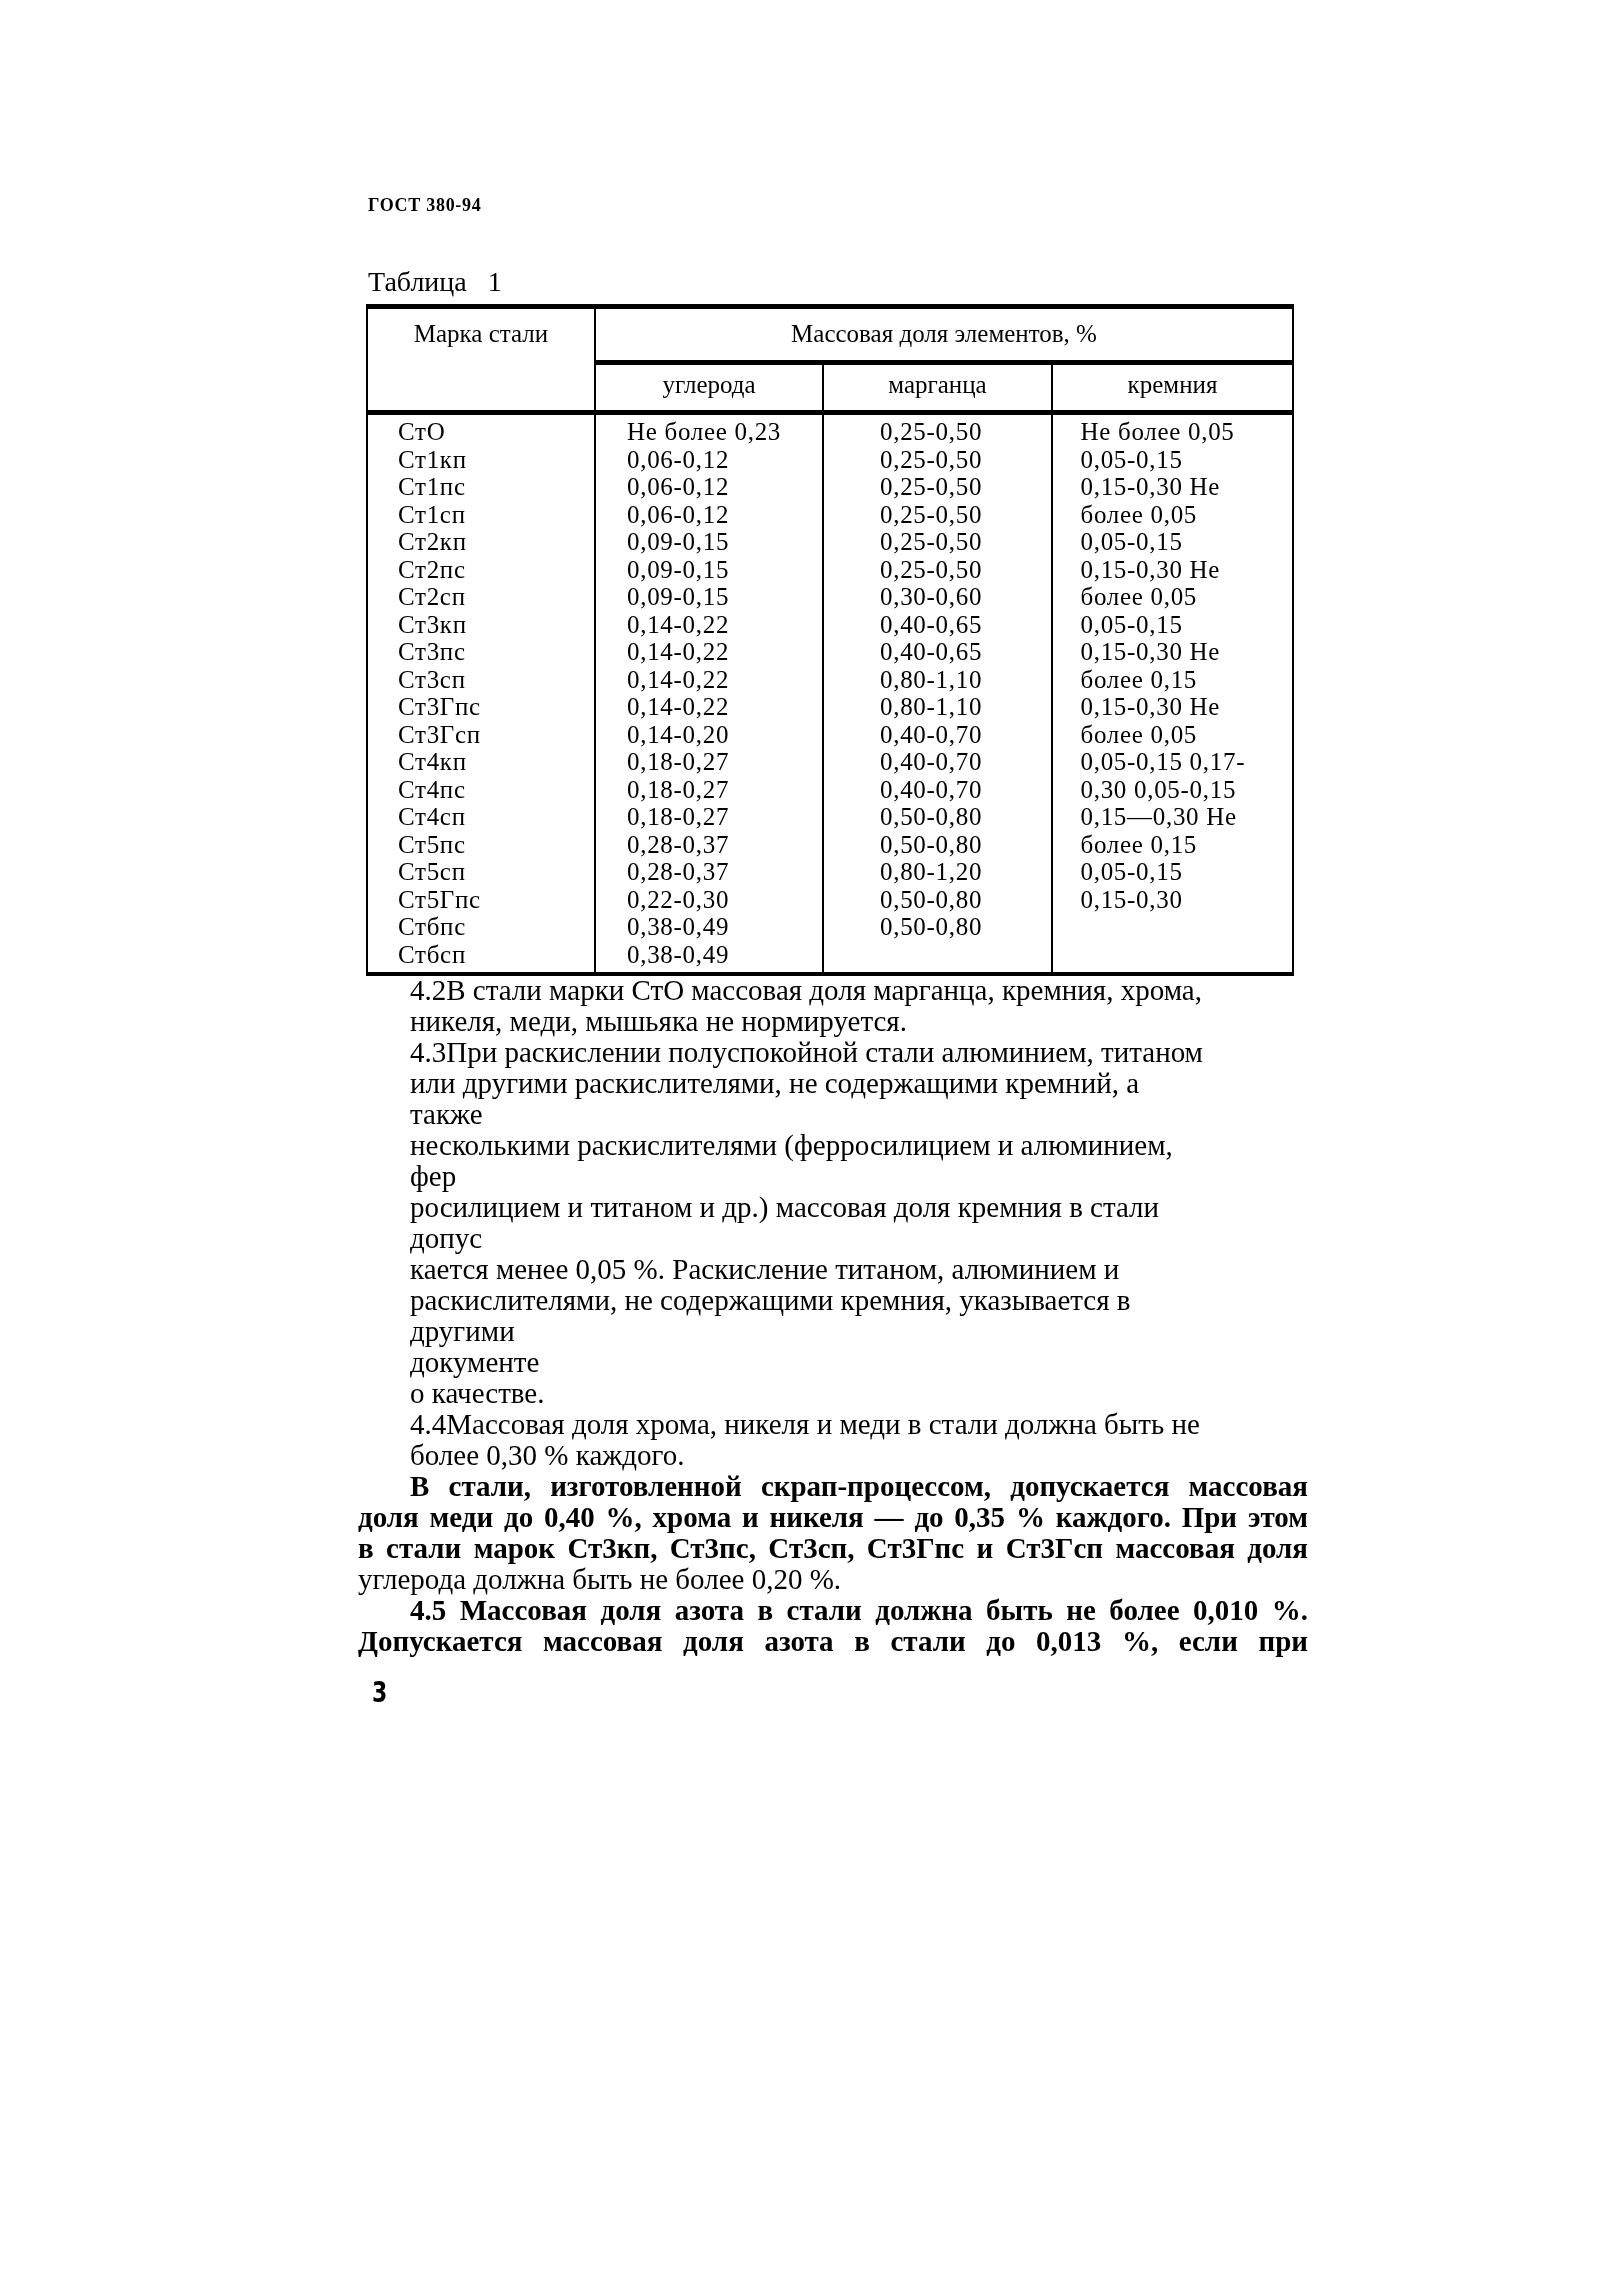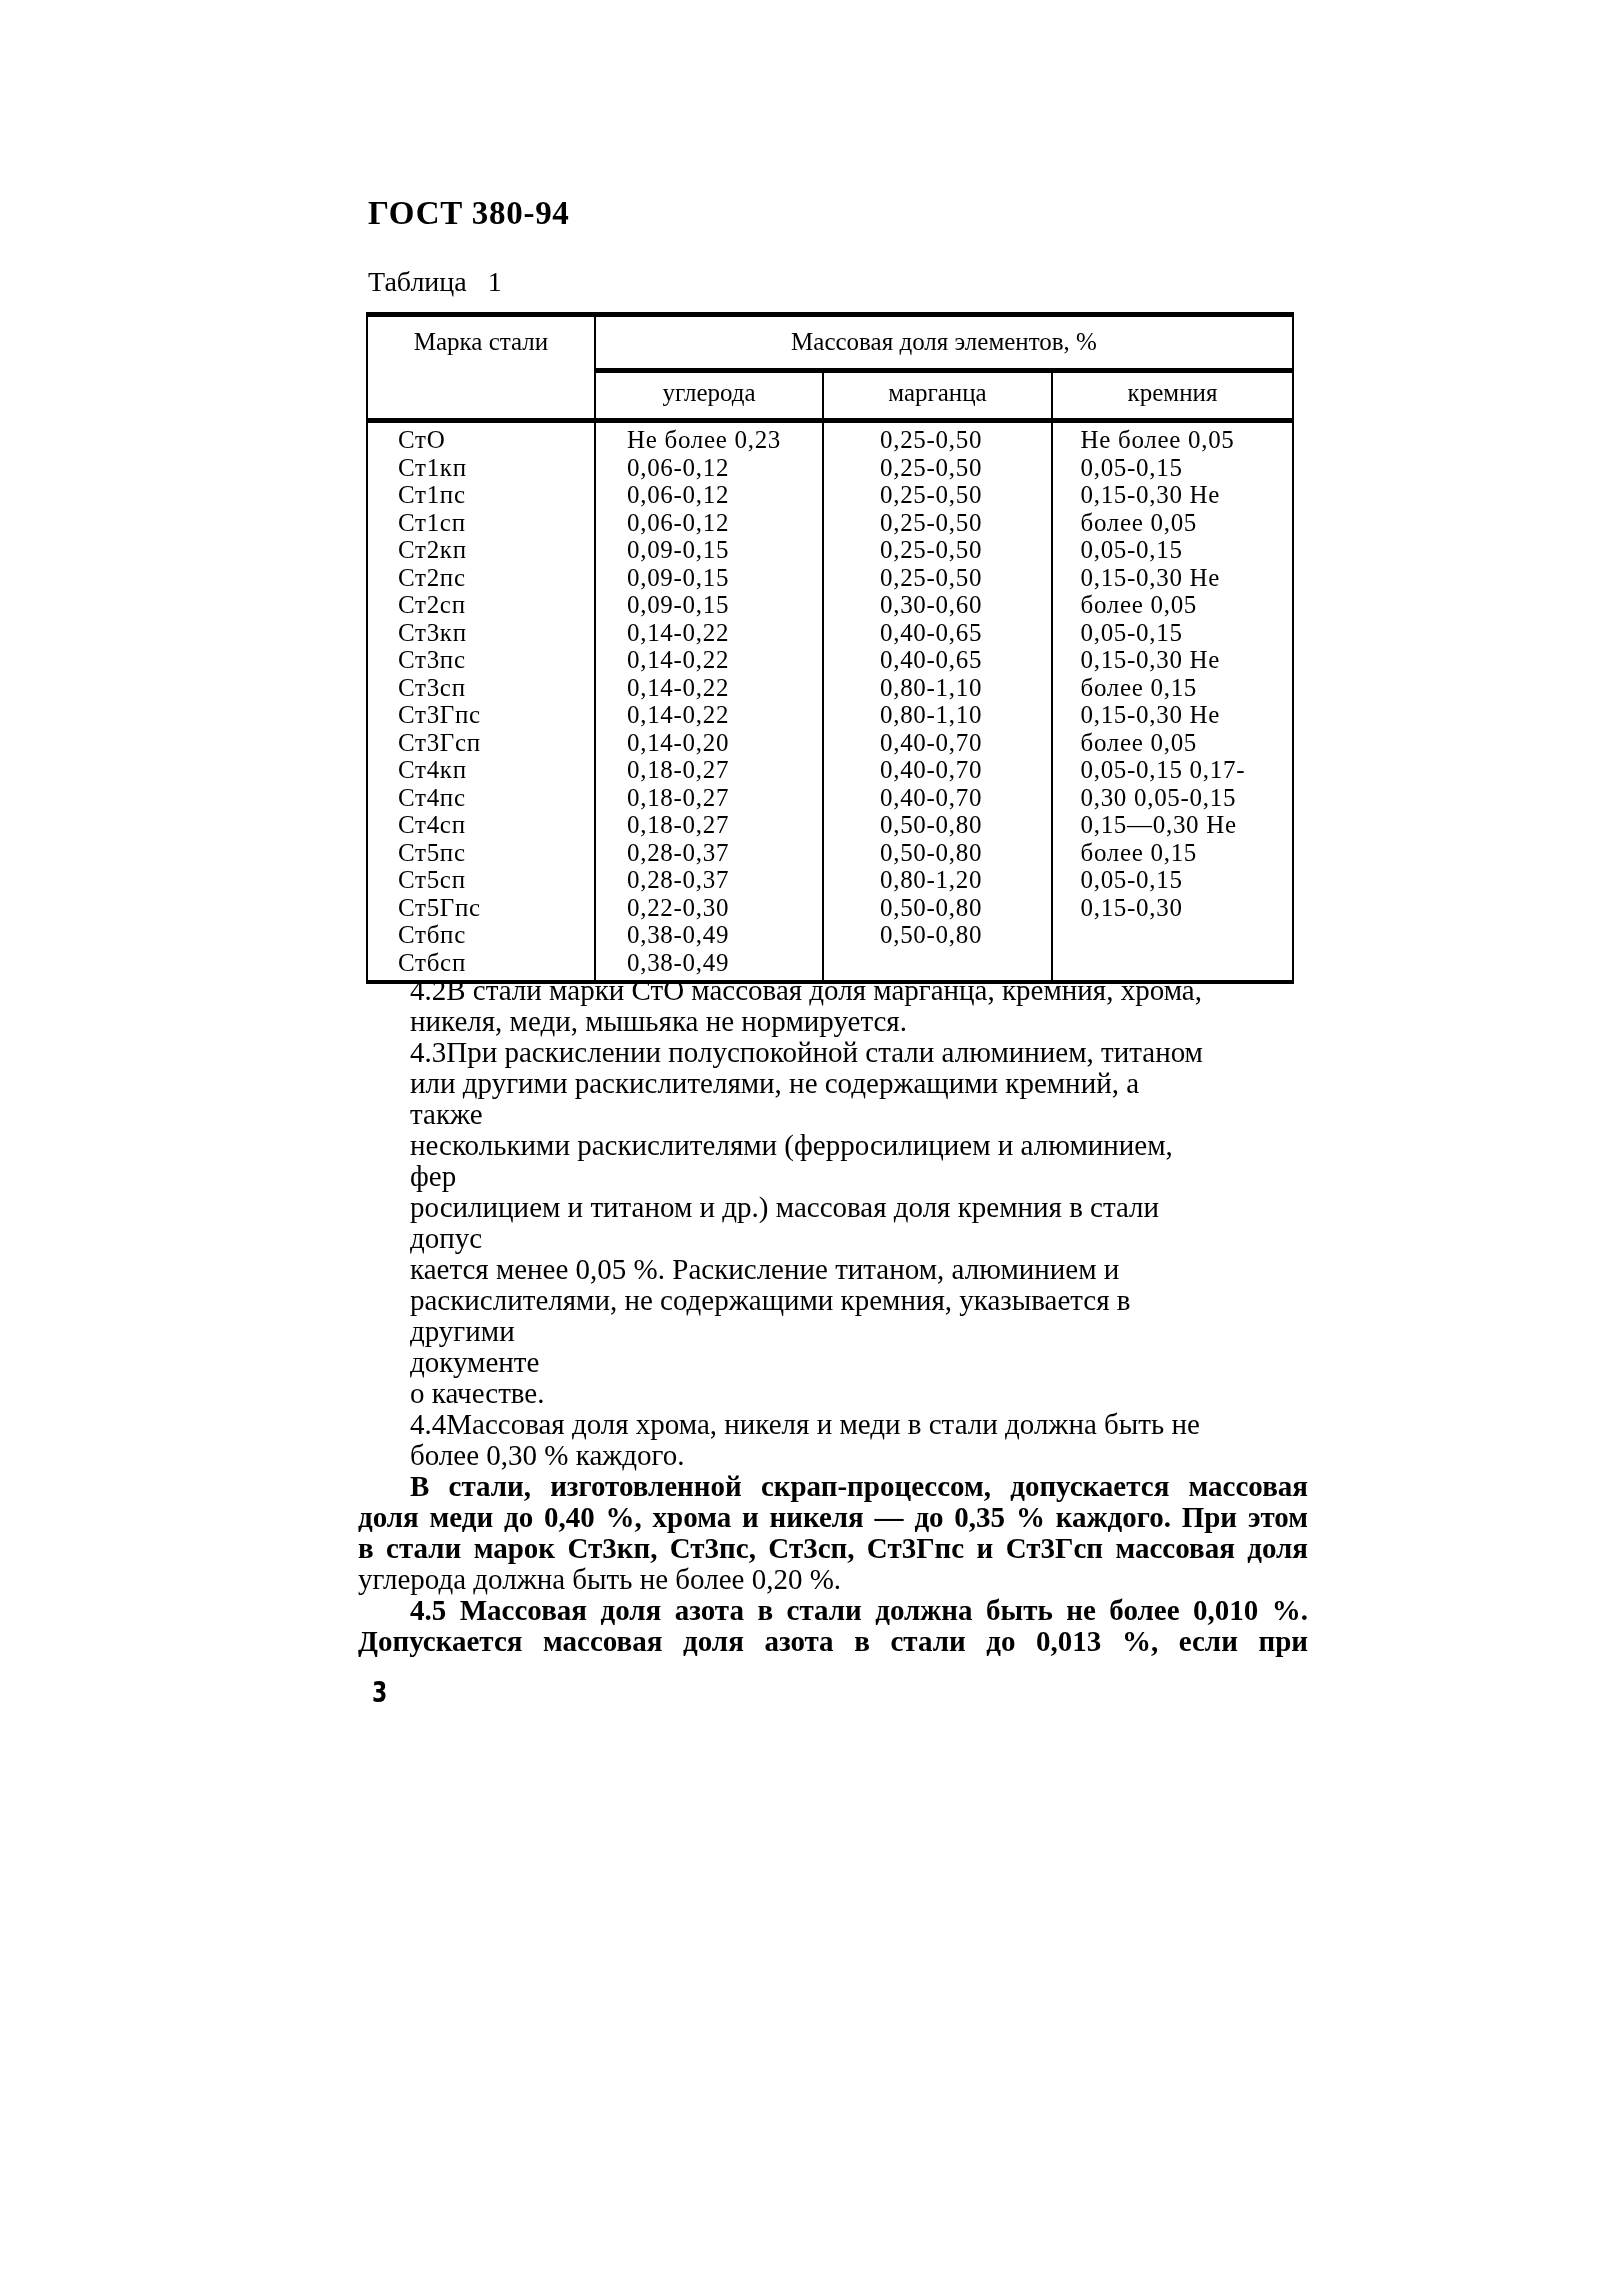--- a/index.html
+++ b/index.html
@@ -11,40 +11,40 @@
     font-family: "Liberation Serif", "DejaVu Serif", serif;
     color: #000000;
     overflow: hidden;
   }
 
   
   .gost-header {
     position: absolute;
     left: 368px;
     top: 195px;
-    font-size: 33px;
+    font-size: 18px;
     font-weight: bold;
     letter-spacing: 0.7px;
     white-space: pre;
   }
 
   
   .table-caption {
     position: absolute;
     left: 368px;
     top: 266px;
     font-size: 28px;
     white-space: pre;
   }
 
   
   table.steel {
     position: absolute;
     left: 366px;
-    top: 312px;
+    top: 304px;
     width: 926px;
     table-layout: fixed;
     border-collapse: collapse;
     font-size: 25px;
     border-top: 5.9px solid #000;
     border-bottom: 4.6px solid #000;
     border-left: 2.6px solid #000;
     border-right: 2.6px solid #000;
   }
   table.steel td { border: 2px solid #000; }

